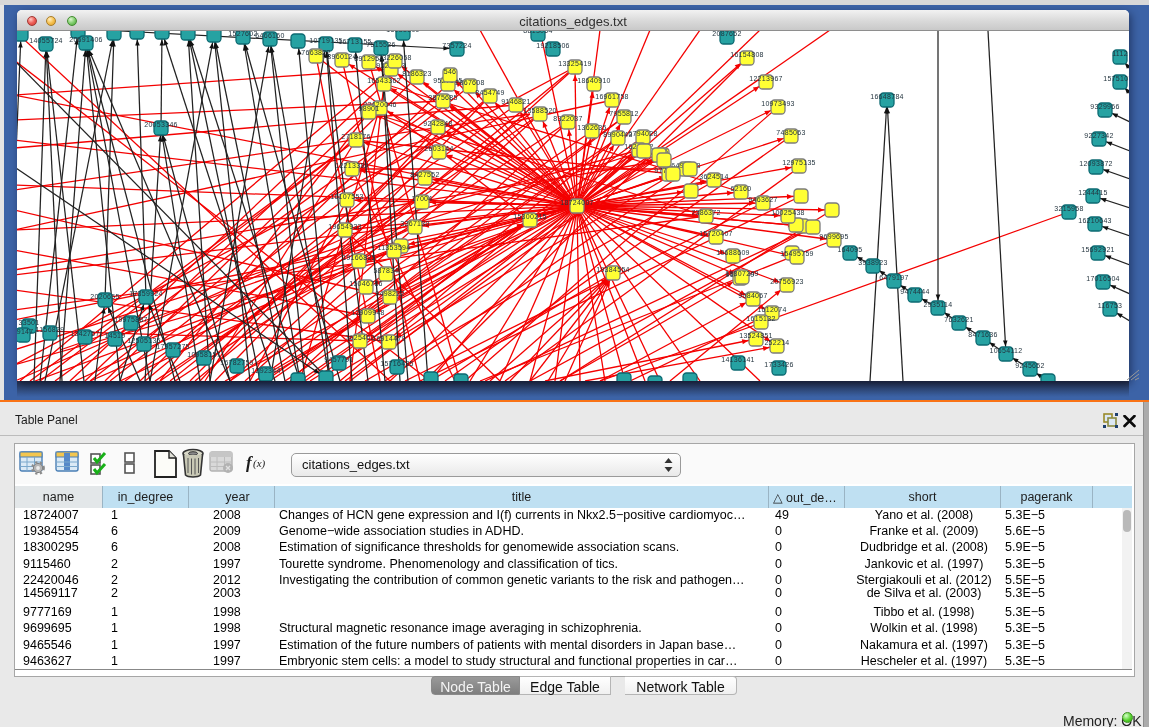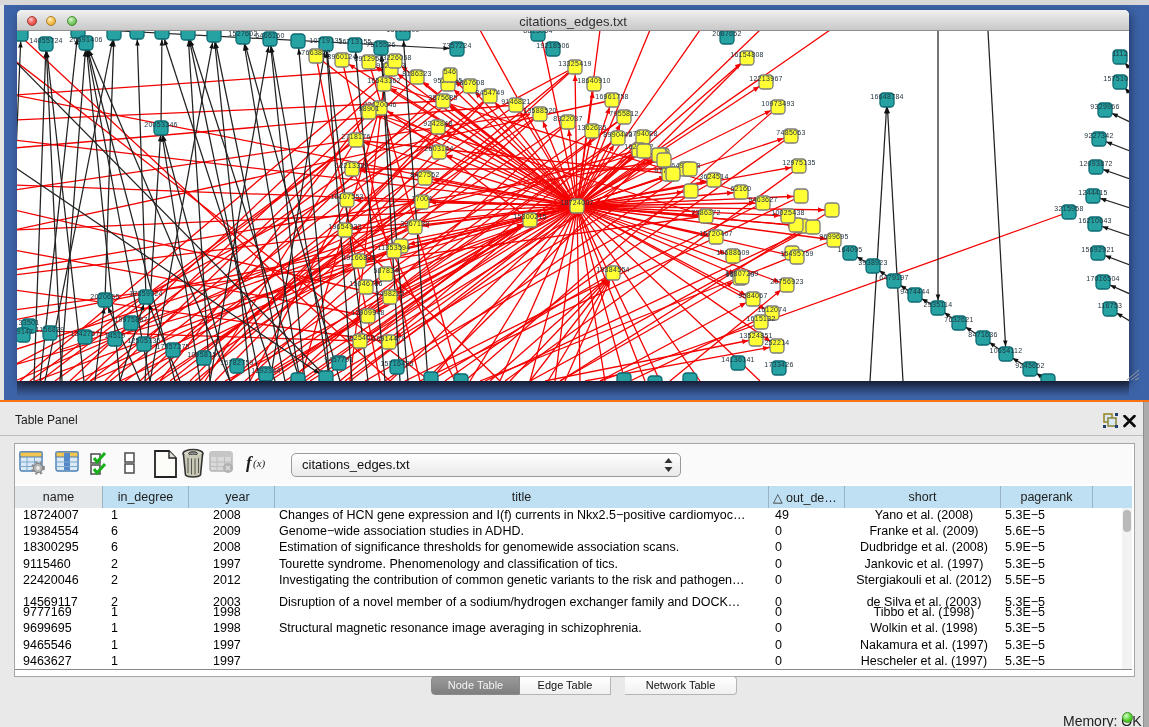--- a/index.html
+++ b/index.html
@@ -31,21 +31,21 @@
 #tbody{left:15px;top:106px;width:1107px;height:161px;background:#fff;font-size:12.5px;color:#000;}
 .row{position:absolute;left:0;width:1107px;height:16.2px;white-space:nowrap;}
 .c0{position:absolute;left:8px;} .c1{position:absolute;left:96px;} .c2{position:absolute;left:198px;}
 .c3{position:absolute;left:264px;} .c4{position:absolute;left:760px;} .c5{position:absolute;left:828px;width:162px;text-align:center;}
 .c6{position:absolute;left:990px;}
 #tbl-bottom{left:15px;top:267px;width:1117px;height:1px;background:#888;}
 #vscroll{left:1122px;top:106px;width:10px;height:161px;background:#f2f2f2;}
 #vthumb{left:1123px;top:108px;width:8px;height:22px;background:#b9b9b9;border-radius:4px;}
 
 #tabs{left:431px;top:274px;height:19px;}
-.tab{position:absolute;top:0;height:19px;box-sizing:border-box;font-size:11px;text-align:center;padding-top:2px;}
+.tab{position:absolute;top:0;height:19px;box-sizing:border-box;font-size:14px;text-align:center;padding-top:2px;}
 #tab1{left:0;width:89px;background:linear-gradient(#9a9a9a,#7e7e7e);color:#f4f4f4;border:1px solid #8a8a8a;border-radius:4px 0 0 4px;}
 #tab2{left:89px;width:91px;background:linear-gradient(#ffffff,#f0f0f0);color:#111;border:1px solid #b5b5b5;border-left:none;}
 #tab3{left:194px;width:112px;background:linear-gradient(#ffffff,#f0f0f0);color:#111;border:1px solid #b5b5b5;border-left:none;border-radius:0 4px 4px 0;}
 
 #memok{left:1063px;top:311px;font-size:14px;color:#222;}
 #memdot{left:1122px;top:310px;width:11px;height:11px;border-radius:50%;background:radial-gradient(circle at 35% 30%,#d6ffc9,#57d22f 55%,#2fa411);border:1px solid #3a8f1d;box-sizing:border-box;}
 #rightedge{left:1143px;top:0px;width:6px;height:327px;background:#ababab;border-left:1px solid #8f8f8f;}
 </style></head>
 <body>
 <div class="abs" id="topstrip"></div>
@@ -895,25 +895,24 @@
       </div>
 <div class="row" style="top:64.8px;">
         <span class="c0">22420046</span>
         <span class="c1">2</span>
         <span class="c2">2012</span>
         <span class="c3">Investigating the contribution of common genetic variants to the risk and pathogen…</span>
         <span class="c4">0</span>
         <span class="c5">Stergiakouli et al. (2012)</span>
         <span class="c6">5.5E−5</span>
       </div>
-<div class="row" style="top:87px;">
+<div class="row" style="top:78px;">
         <span class="c0">14569117</span>
         <span class="c1">2</span>
         <span class="c2">2003</span>
-        <span class="c3">Disruption of a novel member of a sodium/hydrogen exchanger family and DOCK…</span>
         <span class="c4">0</span>
         <span class="c5">de Silva et al. (2003)</span>
         <span class="c6">5.3E−5</span>
       </div>
 <div class="row" style="top:97.2px;">
         <span class="c0">9777169</span>
         <span class="c1">1</span>
         <span class="c2">1998</span>
         <span class="c4">0</span>
         <span class="c5">Tibbo et al. (1998)</span>
@@ -925,28 +924,30 @@
         <span class="c2">1998</span>
         <span class="c3">Structural magnetic resonance image averaging in schizophrenia.</span>
         <span class="c4">0</span>
         <span class="c5">Wolkin et al. (1998)</span>
         <span class="c6">5.3E−5</span>
       </div>
 <div class="row" style="top:129.6px;padding-left:12px;">
         <span class="c0">9465546</span>
         <span class="c1">1</span>
         <span class="c2">1997</span>
+        <span class="c3">Estimation of the future numbers of patients with mental disorders in Japan base…</span>
         <span class="c4">0</span>
         <span class="c5">Nakamura et al. (1997)</span>
         <span class="c6">5.3E−5</span>
       </div>
 <div class="row" style="top:145.8px;">
         <span class="c0">9463627</span>
         <span class="c1">1</span>
         <span class="c2">1997</span>
+        <span class="c3">Embryonic stem cells: a model to study structural and functional properties in car…</span>
         <span class="c4">0</span>
         <span class="c5">Hescheler et al. (1997)</span>
         <span class="c6">5.3E−5</span>
       </div>
     </div>
   <div class="abs" id="vscroll"></div>
     <div class="abs" id="vthumb"></div>
   <div class="abs" id="tbl-bottom"></div>
   <div class="abs" id="tabs">
     <div class="tab" id="tab1">Node Table</div>

